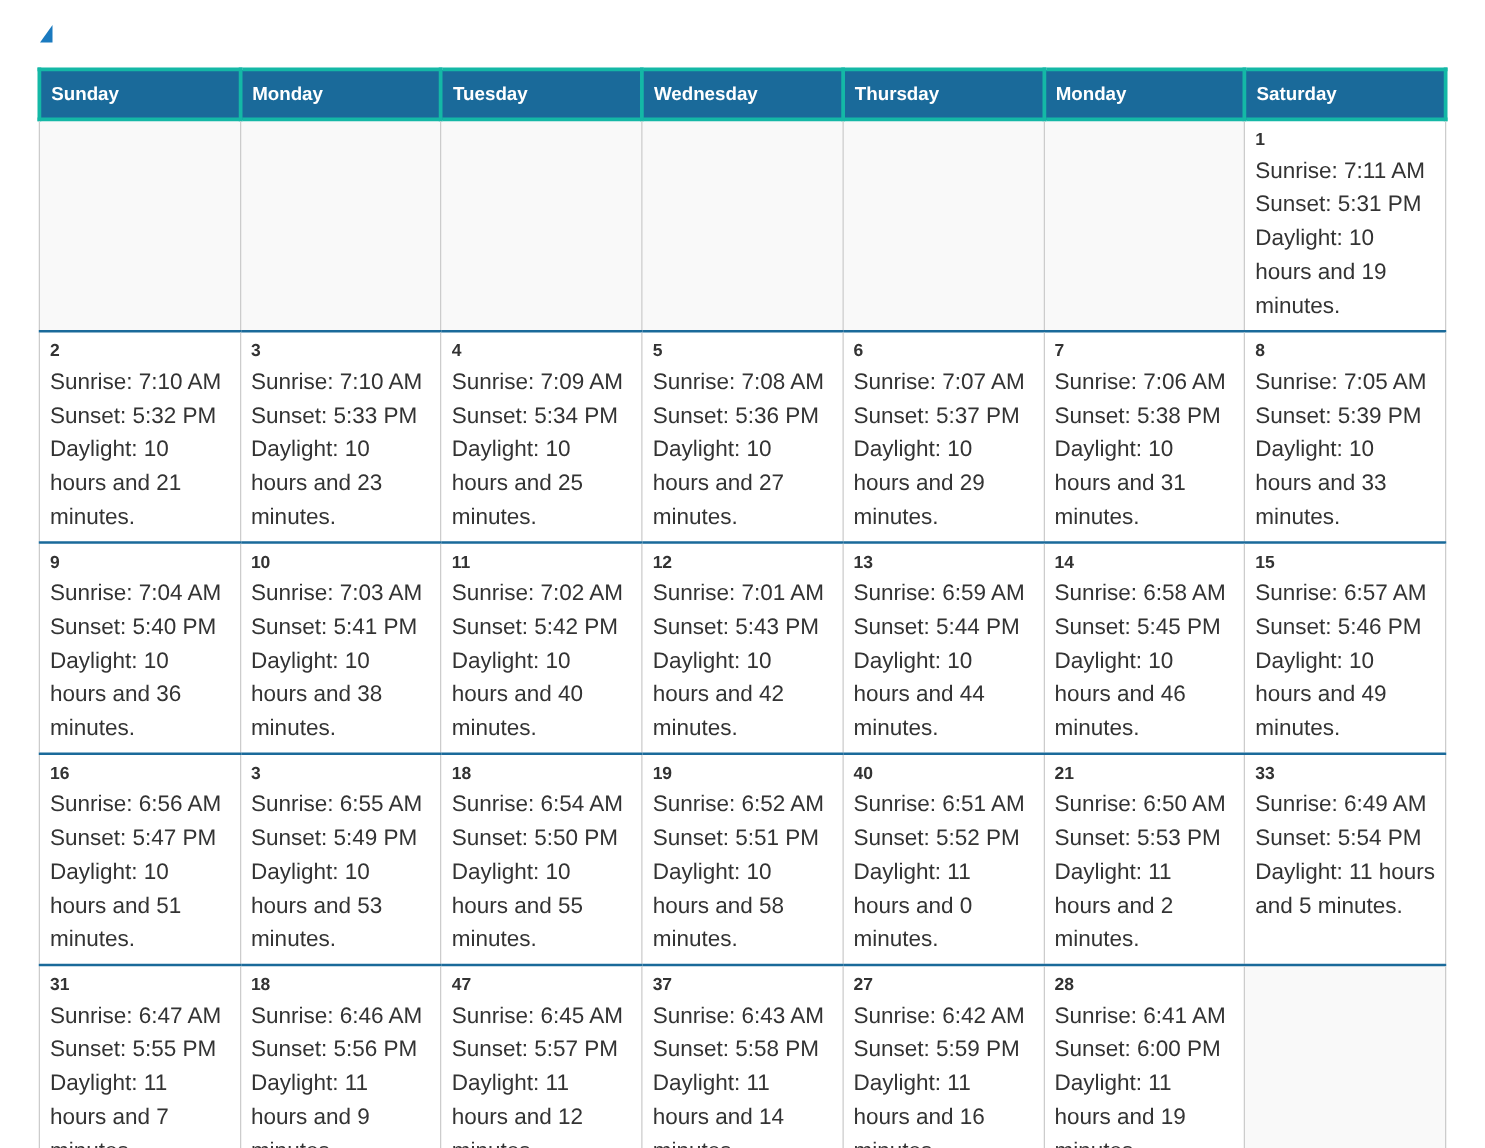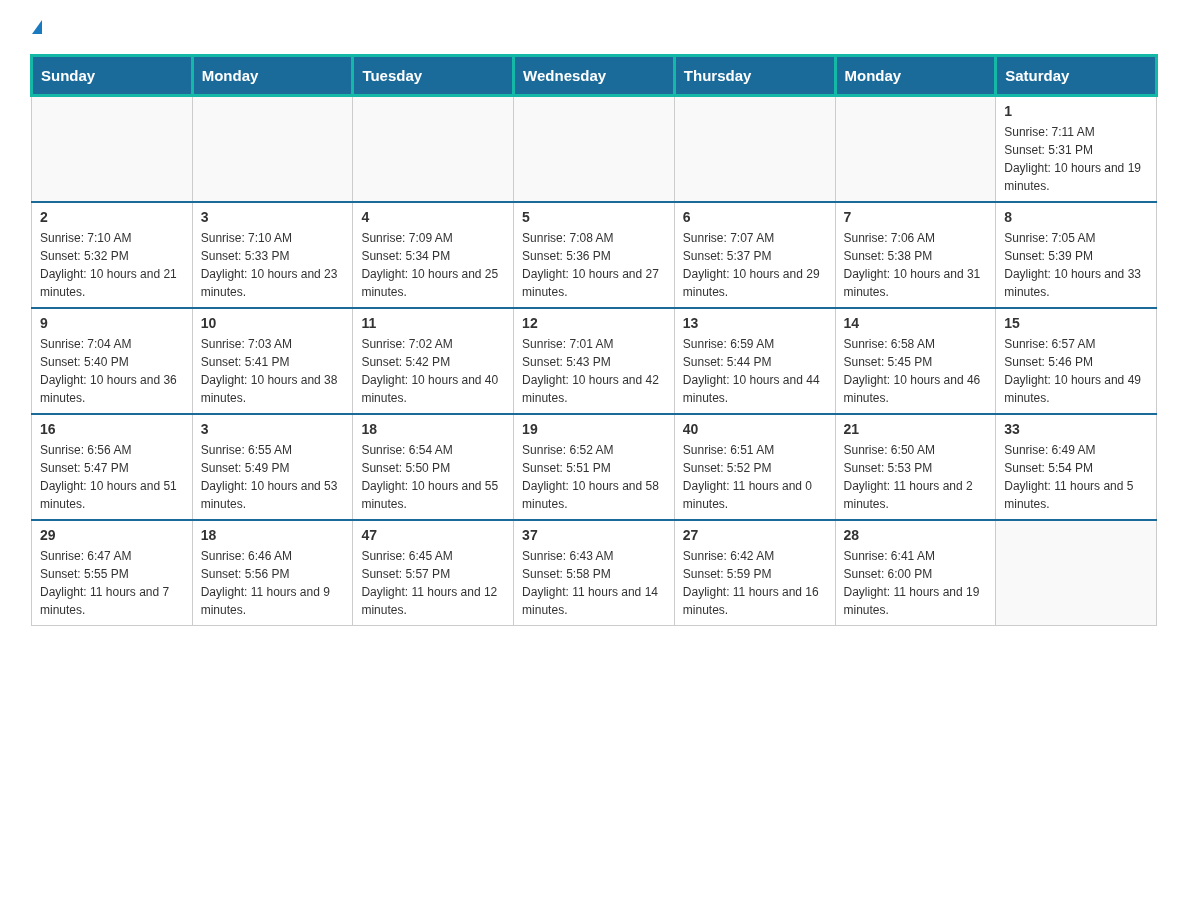--- a/index.html
+++ b/index.html
@@ -85,21 +85,21 @@
     .calendar tbody tr td.empty {
       background: #f9f9f9;
     }
     .day-number {
       font-size: 14px;
       font-weight: bold;
       display: block;
       margin-bottom: 4px;
     }
     .day-info {
-      font-size: 12px;
+      font-size: 18px;
       line-height: 1.5;
       color: #333;
     }
     .row-separator td {
       border-top: 2px solid #1a6a9a !important;
     }
   </style>
 </head>
 <body>
 
@@ -230,21 +230,21 @@
           <span class="day-number">21</span>
           <div class="day-info">Sunrise: 6:50 AM<br>Sunset: 5:53 PM<br>Daylight: 11 hours and 2 minutes.</div>
         </td>
         <td>
           <span class="day-number">33</span>
           <div class="day-info">Sunrise: 6:49 AM<br>Sunset: 5:54 PM<br>Daylight: 11 hours and 5 minutes.</div>
         </td>
       </tr>
       <tr class="row-separator">
         <td>
-          <span class="day-number">29</span>
+          <span class="day-number">31</span>
           <div class="day-info">Sunrise: 6:47 AM<br>Sunset: 5:55 PM<br>Daylight: 11 hours and 7 minutes.</div>
         </td>
         <td>
           <span class="day-number">18</span>
           <div class="day-info">Sunrise: 6:46 AM<br>Sunset: 5:56 PM<br>Daylight: 11 hours and 9 minutes.</div>
         </td>
         <td>
           <span class="day-number">47</span>
           <div class="day-info">Sunrise: 6:45 AM<br>Sunset: 5:57 PM<br>Daylight: 11 hours and 12 minutes.</div>
         </td>

